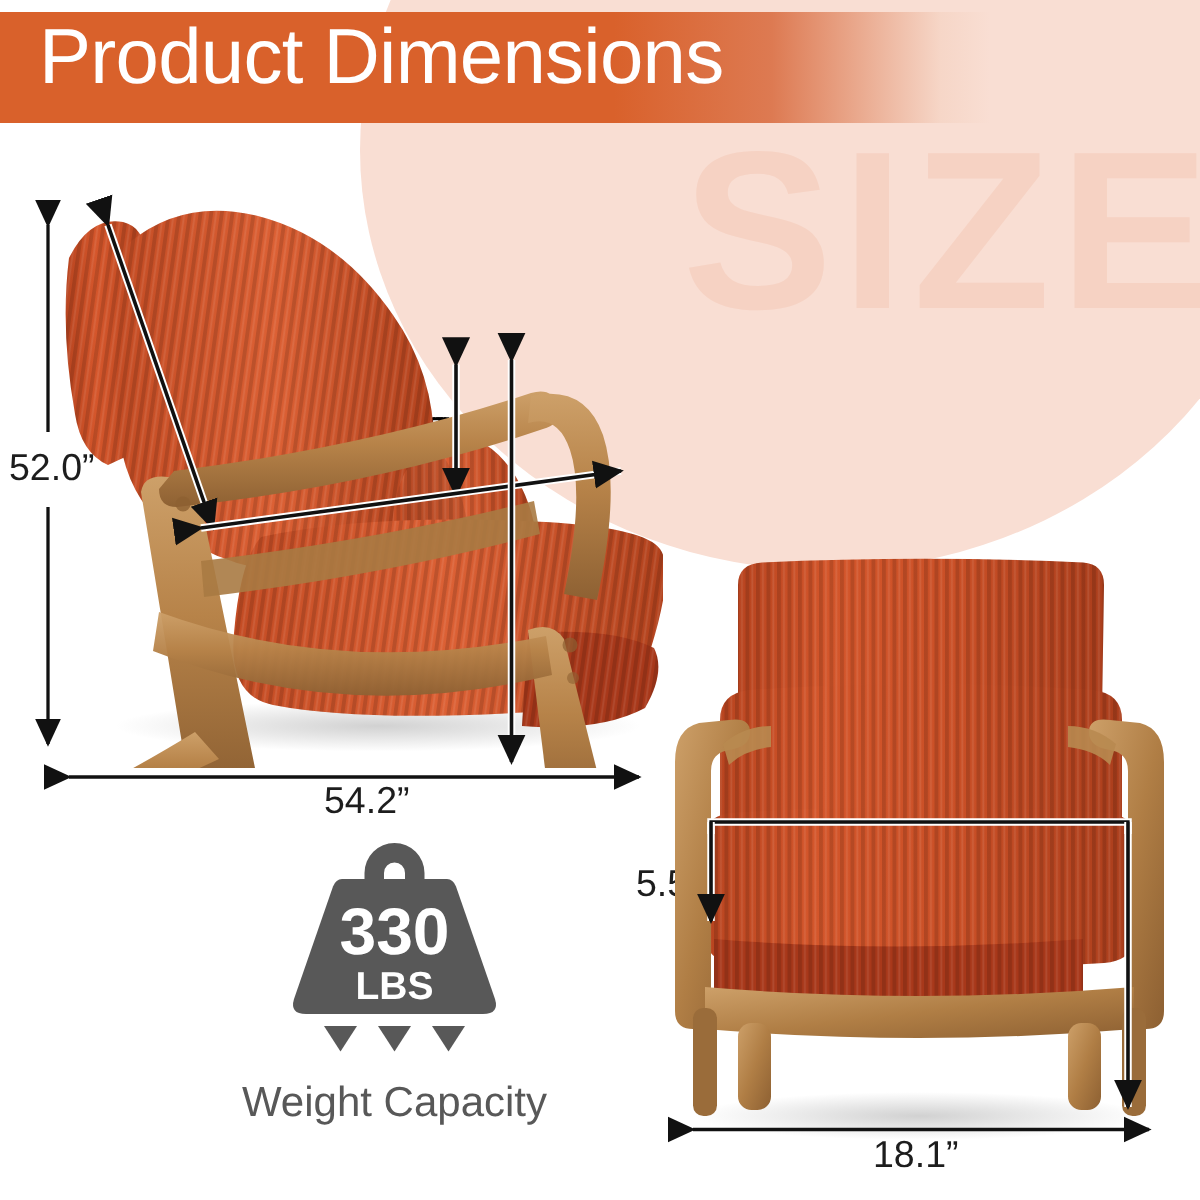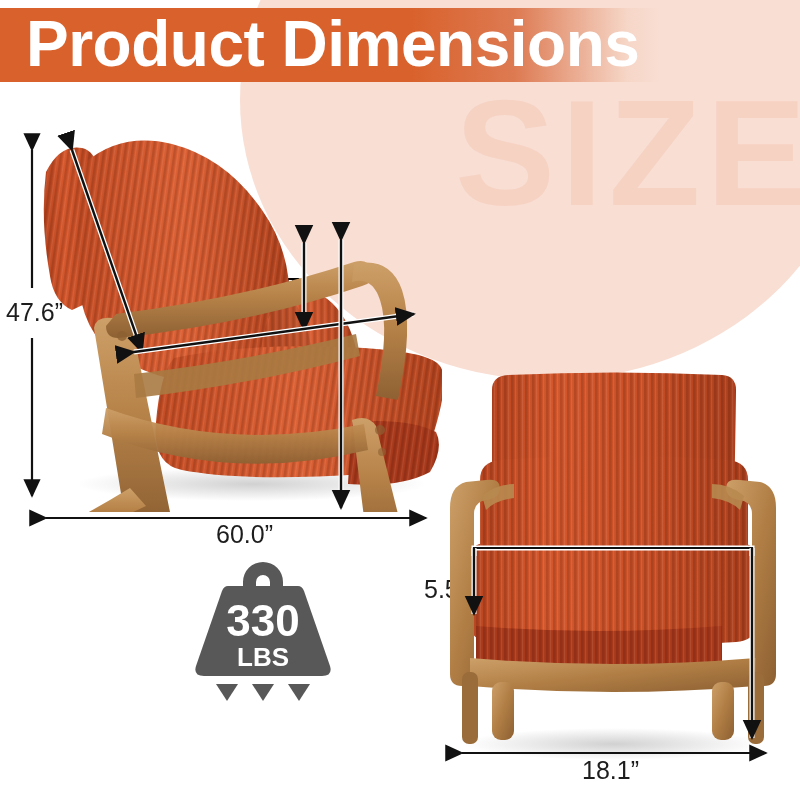--- a/index.html
+++ b/index.html
@@ -26,21 +26,21 @@
   }
 
   
   .banner{
     position:absolute;left:0;top:8px;width:660px;height:74px;
     background:linear-gradient(90deg,#d9612b 0%,#d9612b 62%,#dd7a52 78%,#f6d6c7 95%,rgba(246,214,199,0) 100%);
     z-index:3;
   }
   .banner-title{
     position:absolute;left:26px;top:12px;
-    font-size:64px;font-weight:bold;color:#ffffff;
+    font-size:52px;font-weight:normal;color:#ffffff;
     line-height:1;letter-spacing:-0.5px;
     white-space:nowrap;
     z-index:4;
     font-family:"Liberation Sans", sans-serif;
   }
 
   
   .art{position:absolute;z-index:2;}
   #chair-side{left:42px;top:132px;}
   #chair-front{left:448px;top:372px;}
@@ -261,26 +261,26 @@
     <g>
       <line x1="752" y1="548" x2="752" y2="738" stroke="#fff" stroke-width="5"></line>
       <line x1="752" y1="548" x2="752" y2="738" stroke="#111" stroke-width="2.4" marker-end="url(#ahB)"></line>
     </g>
 
     <g>
       <line x1="462" y1="753" x2="766" y2="753" stroke="#111" stroke-width="2.2" marker-start="url(#ahB)" marker-end="url(#ahB)"></line>
     </g>
   </svg>
 
-  <div class="dlabel dark" style="left:6px;  top:300px;">47.6”</div>
+  <div class="dlabel dark" style="left:6px;  top:300px;">52.0”</div>
   <div class="dlabel outline" style="left:104px;top:235px;">17.3”</div>
   <div class="dlabel outline" style="left:252px;top:277px;">6.3”</div>
   <div class="dlabel outline" style="left:228px;top:345px;">20.5”</div>
   <div class="dlabel outline" style="left:296px;top:405px;">22”</div>
-  <div class="dlabel dark" style="left:216px;top:522px;">60.0”</div>
+  <div class="dlabel dark" style="left:216px;top:522px;">54.2”</div>
 
   <div class="dlabel outline" style="left:586px;top:525px;">23.2”</div>
   <div class="dlabel dark" style="left:424px;top:577px;">5.5”</div>
   <div class="dlabel outline" style="left:690px;top:613px;">16.1”</div>
   <div class="dlabel dark" style="left:582px;top:758px;">18.1”</div>
 
   <div id="weight-block">
     <svg width="190" height="150" viewBox="0 0 190 150">
 
       <path d="M95 6 a20 20 0 0 1 20 20 v6 h-13 v-6 a7 7 0 0 0 -14 0 v6 h-13 v-6 a20 20 0 0 1 20 -20 z" fill="#585858"></path>
@@ -288,15 +288,16 @@
       <path d="M60 30 q-4 0 -6 5 L28 110 q-3 10 8 10 h118 q11 0 8 -10 L136 35 q-2 -5 -6 -5 z" fill="#585858"></path>
 
       <text x="95" y="80" text-anchor="middle" font-family="Liberation Sans, sans-serif" font-size="44" font-weight="bold" fill="#ffffff">330</text>
 
       <text x="95" y="110" text-anchor="middle" font-family="Liberation Sans, sans-serif" font-size="26" font-weight="bold" fill="#ffffff">LBS</text>
 
       <path d="M48 128 L70 128 L59 145 z" fill="#585858"></path>
       <path d="M84 128 L106 128 L95 145 z" fill="#585858"></path>
       <path d="M120 128 L142 128 L131 145 z" fill="#585858"></path>
     </svg>
+    <div class="weight-caption">Weight Capacity</div>
   </div>
 
 </div>
 
 </body></html>

